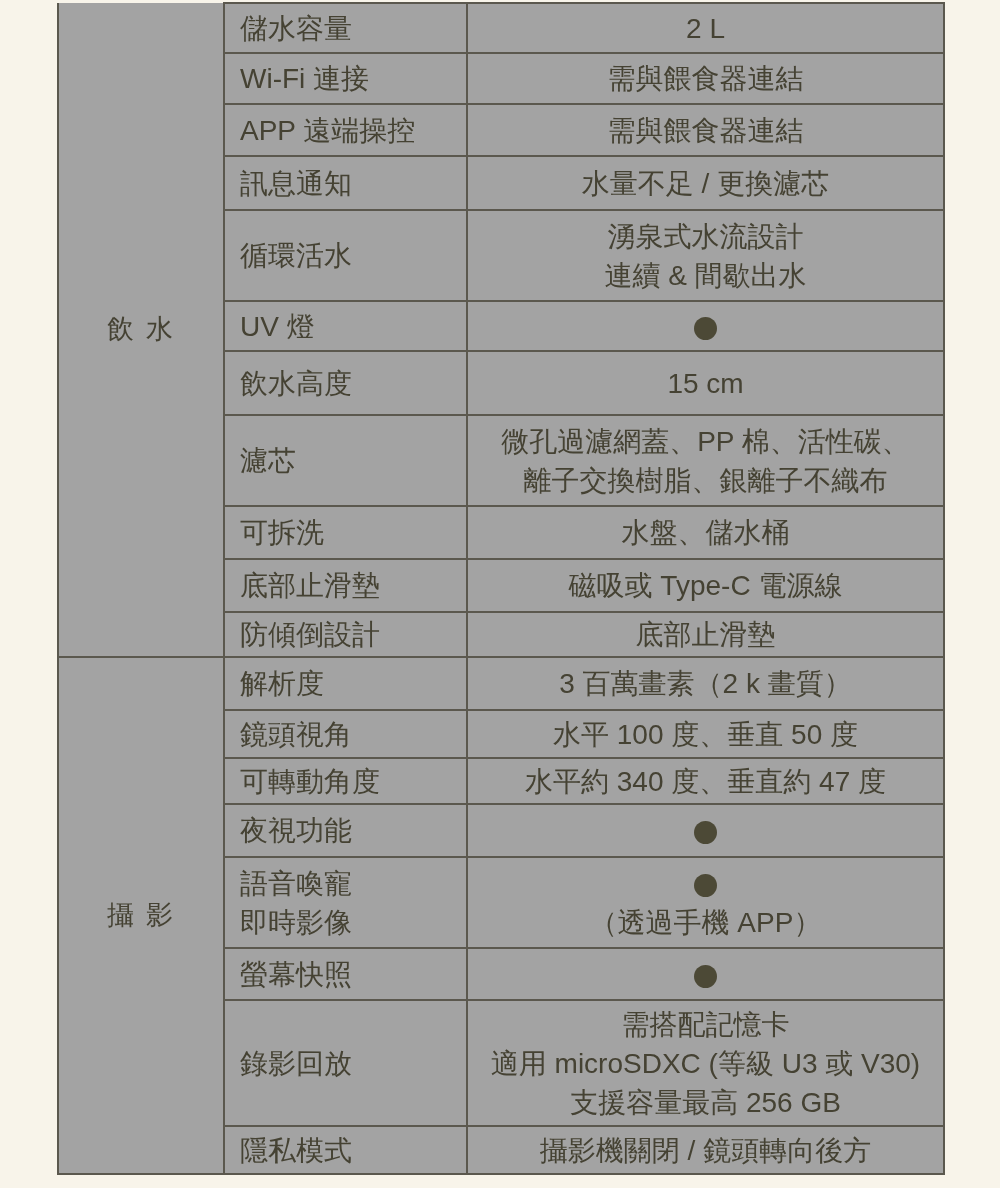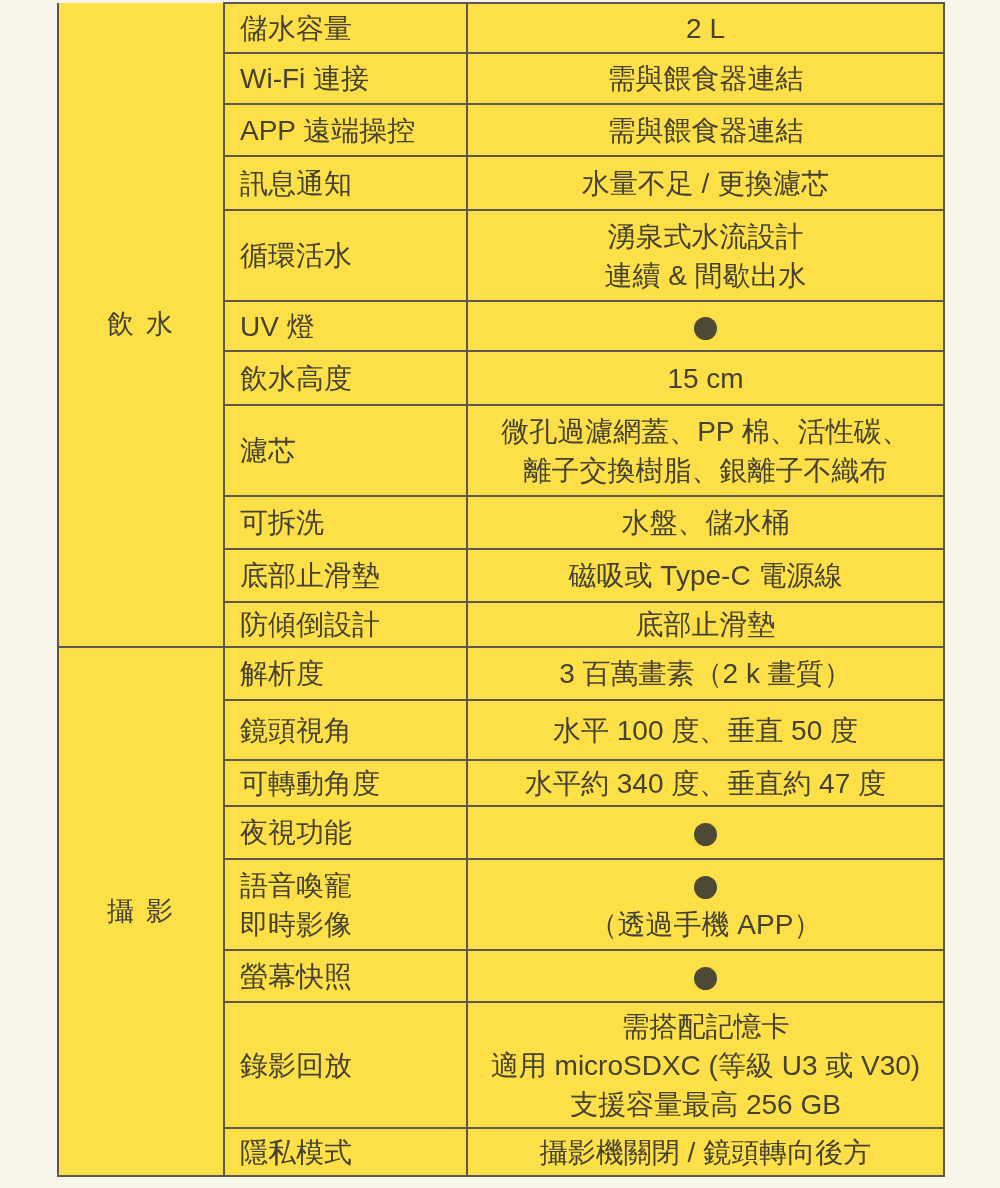--- a/index.html
+++ b/index.html
@@ -18,21 +18,21 @@
   table.spec-table {
     position: absolute;
     left: 57px;
     top: 2px;
     border-collapse: collapse;
     table-layout: fixed;
     width: 886px;
   }
   td {
     border: 2px solid #5b584e;
-    background: #fde047;
+    background: #a3a3a3;
     font-size: 28px;
     line-height: 39px;
     vertical-align: middle;
     padding: 2px 6px;
     box-sizing: border-box;
   }
   td.group-cell {
     text-align: center;
     font-size: 27px;
     letter-spacing: 12px;
@@ -113,21 +113,21 @@
       </td>
     </tr>
     <tr style="height:50px">
       <td class="label-cell">
         <span class="line">UV 燈</span>
       </td>
       <td class="value-cell">
         <span class="dot"></span>
       </td>
     </tr>
-    <tr style="height:54px">
+    <tr style="height:64px">
       <td class="label-cell">
         <span class="line">飲水高度</span>
       </td>
       <td class="value-cell">
         <span class="line">15 cm</span>
       </td>
     </tr>
     <tr style="height:91px">
       <td class="label-cell">
         <span class="line">濾芯</span>
@@ -166,21 +166,21 @@
       <td class="group-cell" rowspan="8">
         <span>攝影</span>
       </td>
       <td class="label-cell">
         <span class="line">解析度</span>
       </td>
       <td class="value-cell">
         <span class="line">3 百萬畫素（2 k 畫質）</span>
       </td>
     </tr>
-    <tr style="height:60px">
+    <tr style="height:48px">
       <td class="label-cell">
         <span class="line">鏡頭視角</span>
       </td>
       <td class="value-cell">
         <span class="line">水平 100 度、垂直 50 度</span>
       </td>
     </tr>
     <tr style="height:46px">
       <td class="label-cell">
         <span class="line">可轉動角度</span>

